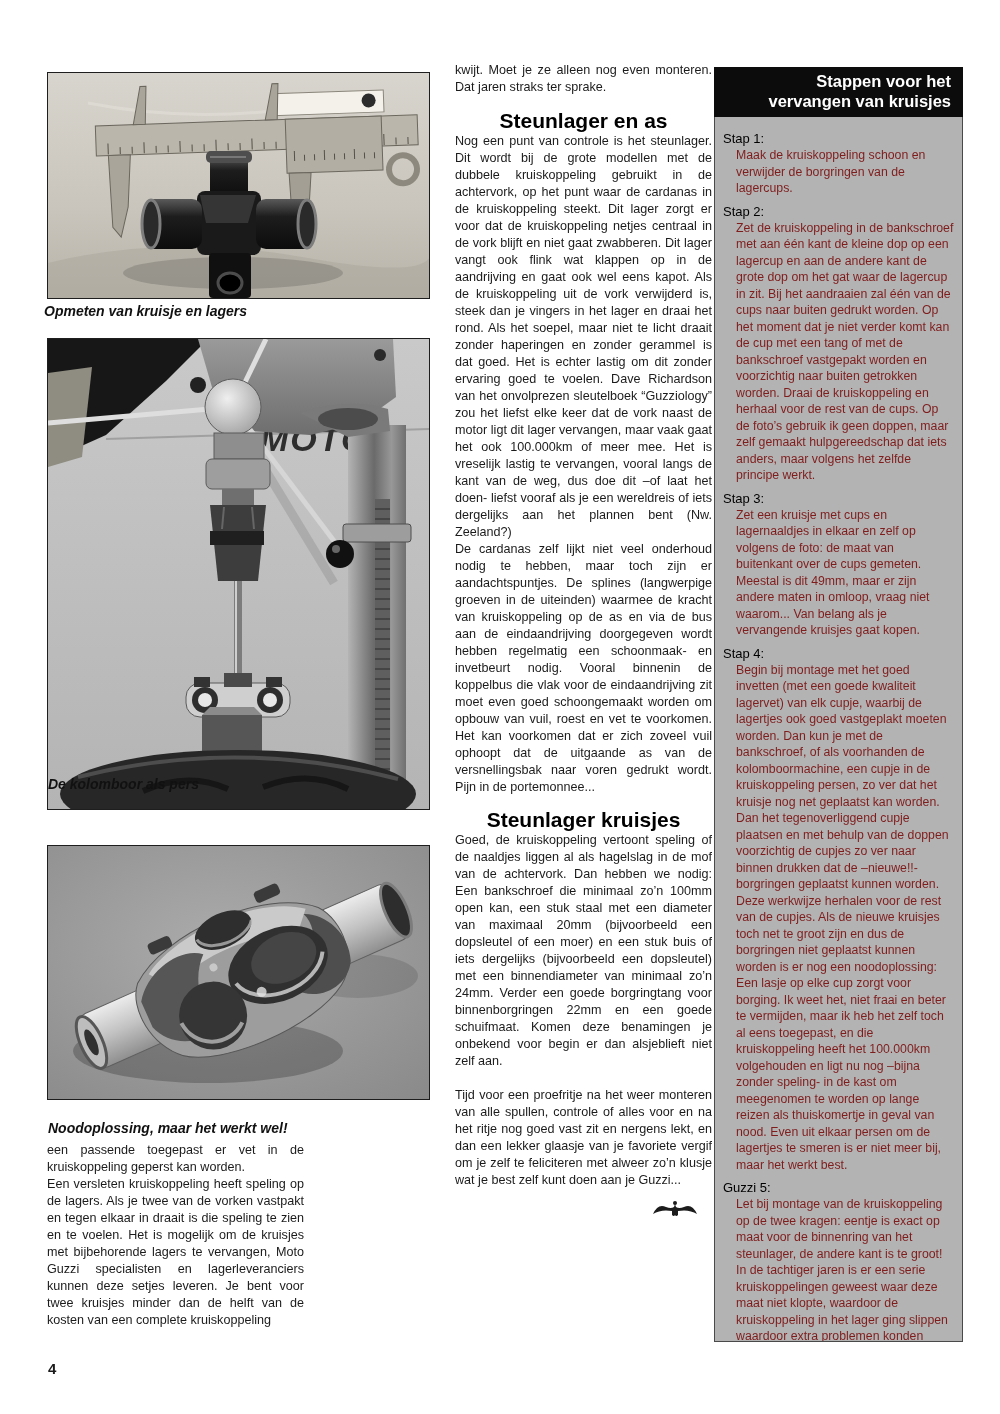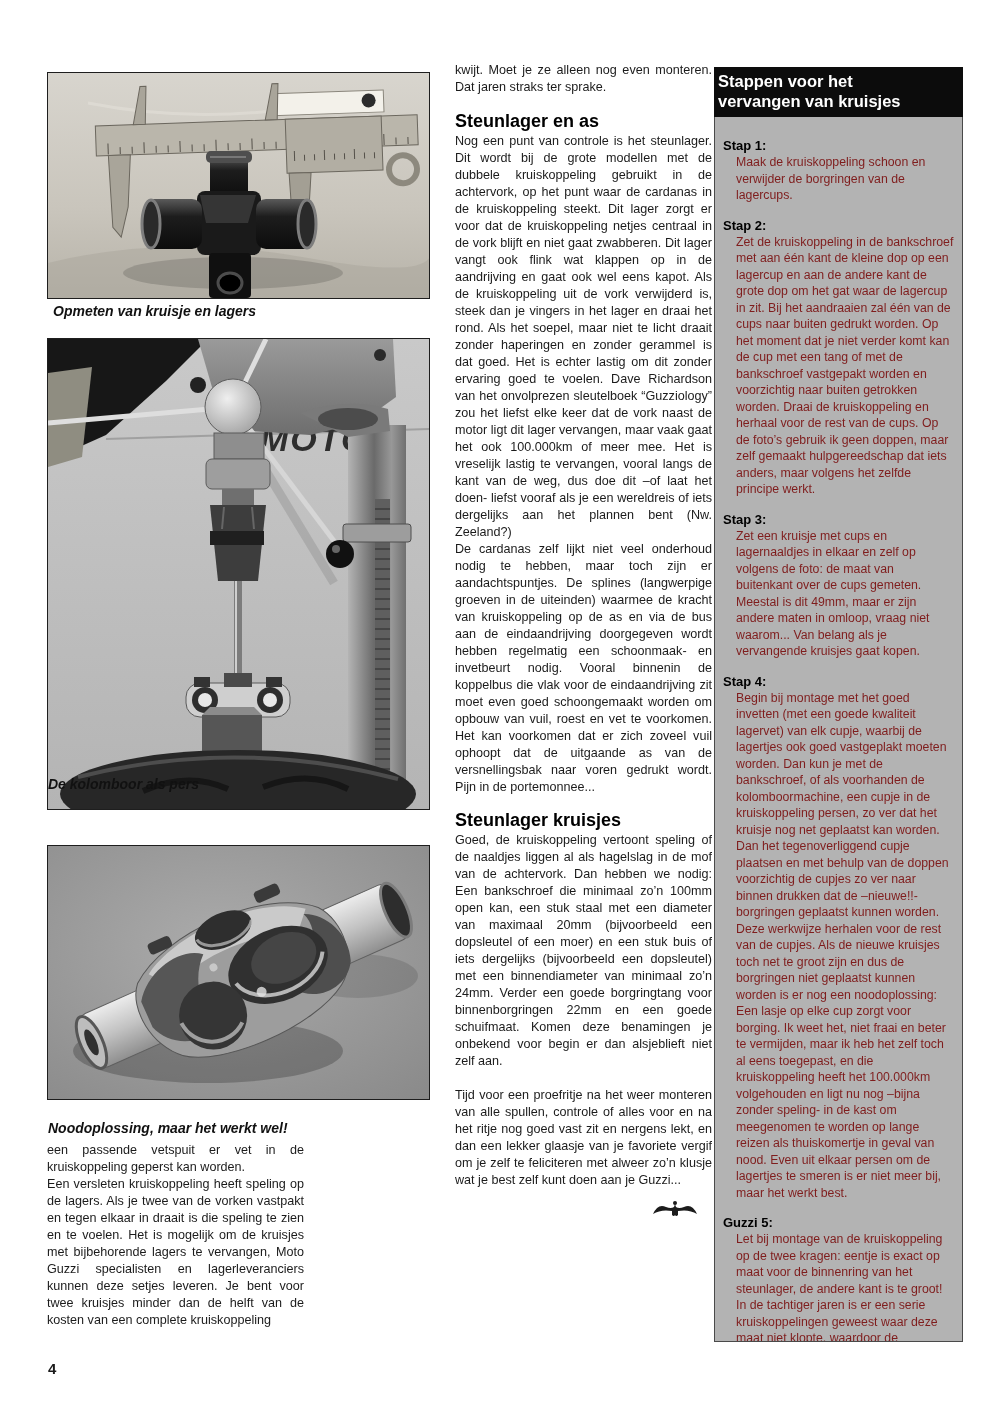--- a/index.html
+++ b/index.html
@@ -7,35 +7,35 @@
     position:relative; width:1000px; height:1414px; margin:0 auto;
     background:#ffffff; font-family:"Liberation Sans", sans-serif;
     color:#1b1b1b; overflow:hidden;
   }
   .photo { position:absolute; border:1px solid #1e1e1e; overflow:hidden; background:#bdbdbd; }
   .photo svg { display:block; }
   .caption { position:absolute; font-weight:bold; font-style:italic; font-size:14px; color:#111; }
   .body-col { position:absolute; }
   .body-col p { margin:0; text-align:justify; font-size:12.6px; line-height:17px; }
   .intro-para { margin-bottom:16px !important; }
-  .body-col h3 { font-size:18px; line-height:18px; margin:15px 0 3px 0; color:#000; }
+  .body-col h3 { font-size:21px; line-height:18px; margin:15px 0 3px 0; color:#000;text-align:center; }
   .spaced { margin-top:17px !important; }
   .logo-row { text-align:right; margin-top:10px; padding-right:14px; }
   .page-number { position:absolute; left:48px; top:1360px; font-weight:bold; font-size:15px; }
   .sidebar { position:absolute; left:714px; top:67px; width:249px; height:1281px; overflow:hidden; }
   .sidebar-header {
-    background:#0c0c0c; color:#ffffff; text-align:left; font-weight:bold;
-    font-size:16.5px; line-height:19.5px; padding:5px 4px 6px 4px;
+    background:#0c0c0c; color:#ffffff; text-align:right; font-weight:bold;
+    font-size:16.5px; line-height:19.5px; padding:5px 12px 6px 4px;
   }
   .sidebar-body {
     background:#b3b3b3; border:1px solid #4a4a4a; border-top:none;
     box-sizing:border-box; height:1225px; overflow:hidden;
     padding:7px 8px 8px 8px;
   }
-  .step-label { font-weight:bold; font-size:13px; line-height:17px; color:#000; margin-top:13px; }
+  .step-label { font-weight:normal; font-size:13px; line-height:17px; color:#000; margin-top:6px; }
   .step-text { margin-left:13px; font-size:12.3px; line-height:16.5px; color:#7f1d1d; }
 </style>
 </head>
 <body>
 
 <div class="page">
 
   <div class="photo" style="left:47px; top:72px; width:381px; height:225px;">
     <svg width="381" height="225" viewBox="0 0 381 225">
       <defs>
@@ -113,21 +113,21 @@
         <ellipse cx="103" cy="151" rx="9" ry="24" fill="#2a2a2a" stroke="#7d7d7d" stroke-width="3"></ellipse>
         <rect x="208" y="126" width="58" height="50" rx="10" fill="url(#cupg)"></rect>
         <ellipse cx="259" cy="151" rx="9" ry="24" fill="#2a2a2a" stroke="#7d7d7d" stroke-width="3"></ellipse>
         <rect x="161" y="180" width="42" height="45" rx="4" fill="#101010"></rect>
         <ellipse cx="182" cy="210" rx="12" ry="10" fill="#000"></ellipse>
         <ellipse cx="182" cy="210" rx="12" ry="10" fill="none" stroke="#4c4c4c" stroke-width="3"></ellipse>
         <path d="M162,84 L198,84" stroke="#8a8a8a" stroke-width="2" opacity="0.7"></path>
       </g>
     </svg>
   </div>
-  <div class="caption" style="left:53px; top:303px;">Opmeten van kruisje en lagers</div>
+  <div class="caption" style="left:44px; top:303px;">Opmeten van kruisje en lagers</div>
 
   <div class="photo" style="left:47px; top:338px; width:381px; height:470px;">
     <svg width="381" height="470" viewBox="0 0 381 470">
       <defs>
         <linearGradient id="wall" x1="0" y1="0" x2="0" y2="1">
           <stop offset="0" stop-color="#c9c9c9"></stop>
             <stop offset="1" stop-color="#b4b4b4"></stop>
         </linearGradient>
         <linearGradient id="colg" x1="0" y1="0" x2="1" y2="0">
           <stop offset="0" stop-color="#b4b4b4"></stop>
@@ -271,21 +271,21 @@
         <rect x="238" y="56" width="26" height="12" rx="4" fill="#3a3a3a"></rect>
         <rect x="120" y="60" width="24" height="12" rx="4" fill="#3a3a3a"></rect>
         <circle cx="206" cy="150" r="5" fill="#e4e4e4" opacity="0.8"></circle>
         <circle cx="172" cy="108" r="4" fill="#e4e4e4" opacity="0.6"></circle>
       </g>
     </svg>
   </div>
   <div class="caption" style="left:48px; top:1104px;margin-top:16px;">Noodoplossing, maar het werkt wel!</div>
 
   <div class="body-col" style="left:47px; top:1142px; width:257px;">
-    <p>een passende vetspuit er vet in de kruiskoppeling geperst kan worden.</p>
+    <p>een passende toegepast er vet in de kruiskoppeling geperst kan worden.</p>
     <p>Een versleten kruiskoppeling heeft speling op de lagers. Als je twee van de vorken vastpakt en tegen elkaar in draait is die speling te zien en te voelen. Het is mogelijk om de kruisjes met bijbehorende lagers te vervangen, Moto Guzzi specialisten en lagerleveranciers kunnen deze setjes leveren. Je bent voor twee kruisjes minder dan de helft van de kosten van een complete kruiskoppeling</p>
   </div>
 
   <div class="page-number">4</div>
 
   <div class="body-col" style="left:455px; top:62px; width:257px;">
     <p class="intro-para">kwijt. Moet je ze alleen nog even monteren. Dat jaren straks ter sprake.</p>
     <h3>Steunlager en as</h3>
     <p>Nog een punt van controle is het steunlager. Dit wordt bij de grote modellen met de dubbele kruiskoppeling gebruikt in de achtervork, op het punt waar de cardanas in de kruiskoppeling steekt. Dit lager zorgt er voor dat de kruiskoppeling netjes centraal in de vork blijft en niet gaat zwabberen. Dit lager vangt ook flink wat klappen op in de aandrijving en gaat ook wel eens kapot. Als de kruiskoppeling uit de vork verwijderd is, steek dan je vingers in het lager en draai het rond. Als het soepel, maar niet te licht draait zonder haperingen en zonder gerammel is dat goed. Het is echter lastig om dit zonder ervaring goed te voelen. Dave Richardson van het onvolprezen sleutelboek “Guzziology” zou het liefst elke keer dat de vork naast de motor ligt dit lager vervangen, maar vaak gaat het ook 100.000km of meer mee. Het is vreselijk lastig te vervangen, vooral langs de kant van de weg, dus doe dit –of laat het doen- liefst vooraf als je een wereldreis of iets dergelijks aan het plannen bent (Nw. Zeeland?)</p>
     <p>De cardanas zelf lijkt niet veel onderhoud nodig te hebben, maar toch zijn er aandachtspuntjes. De splines (langwerpige groeven in de uiteinden) waarmee de kracht van kruiskoppeling op de as en via de bus aan de eindaandrijving doorgegeven wordt hebben regelmatig een schoonmaak- en invetbeurt nodig. Vooral binnenin de koppelbus die vlak voor de eindaandrijving zit moet even goed schoongemaakt worden om opbouw van vuil, roest en vet te voorkomen. Het kan voorkomen dat er zich zoveel vuil ophoopt dat de uitgaande as van de versnellingsbak naar voren gedrukt wordt. Pijn in de portemonnee...</p>

